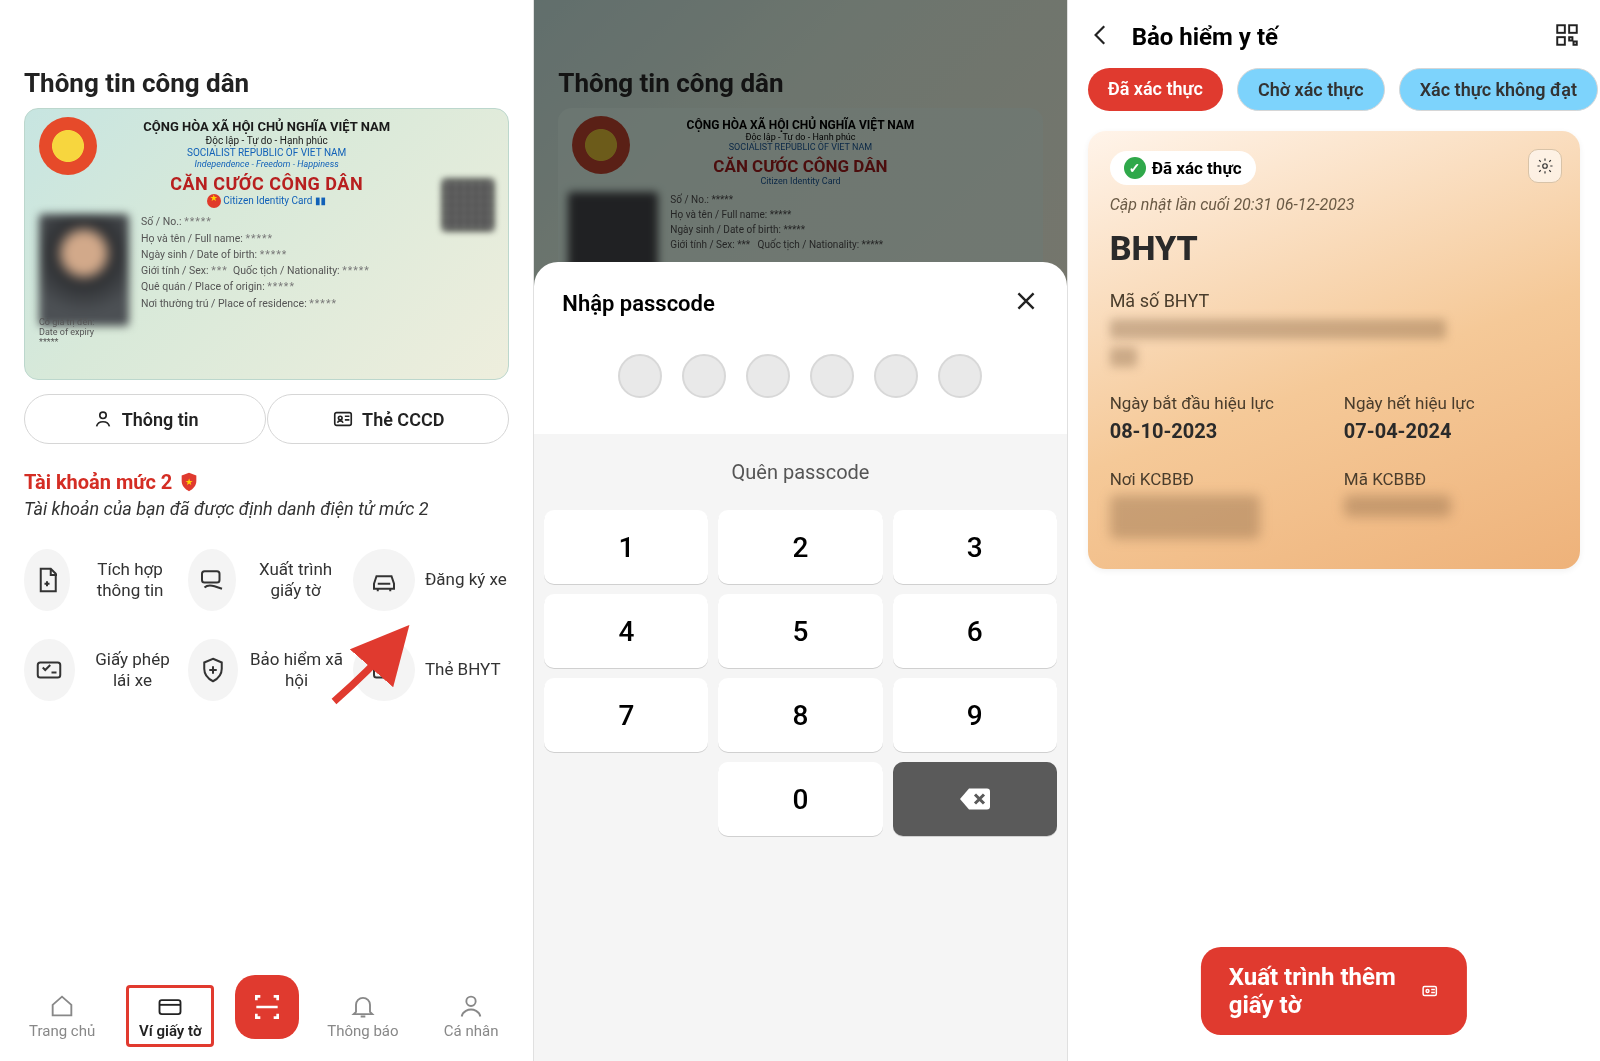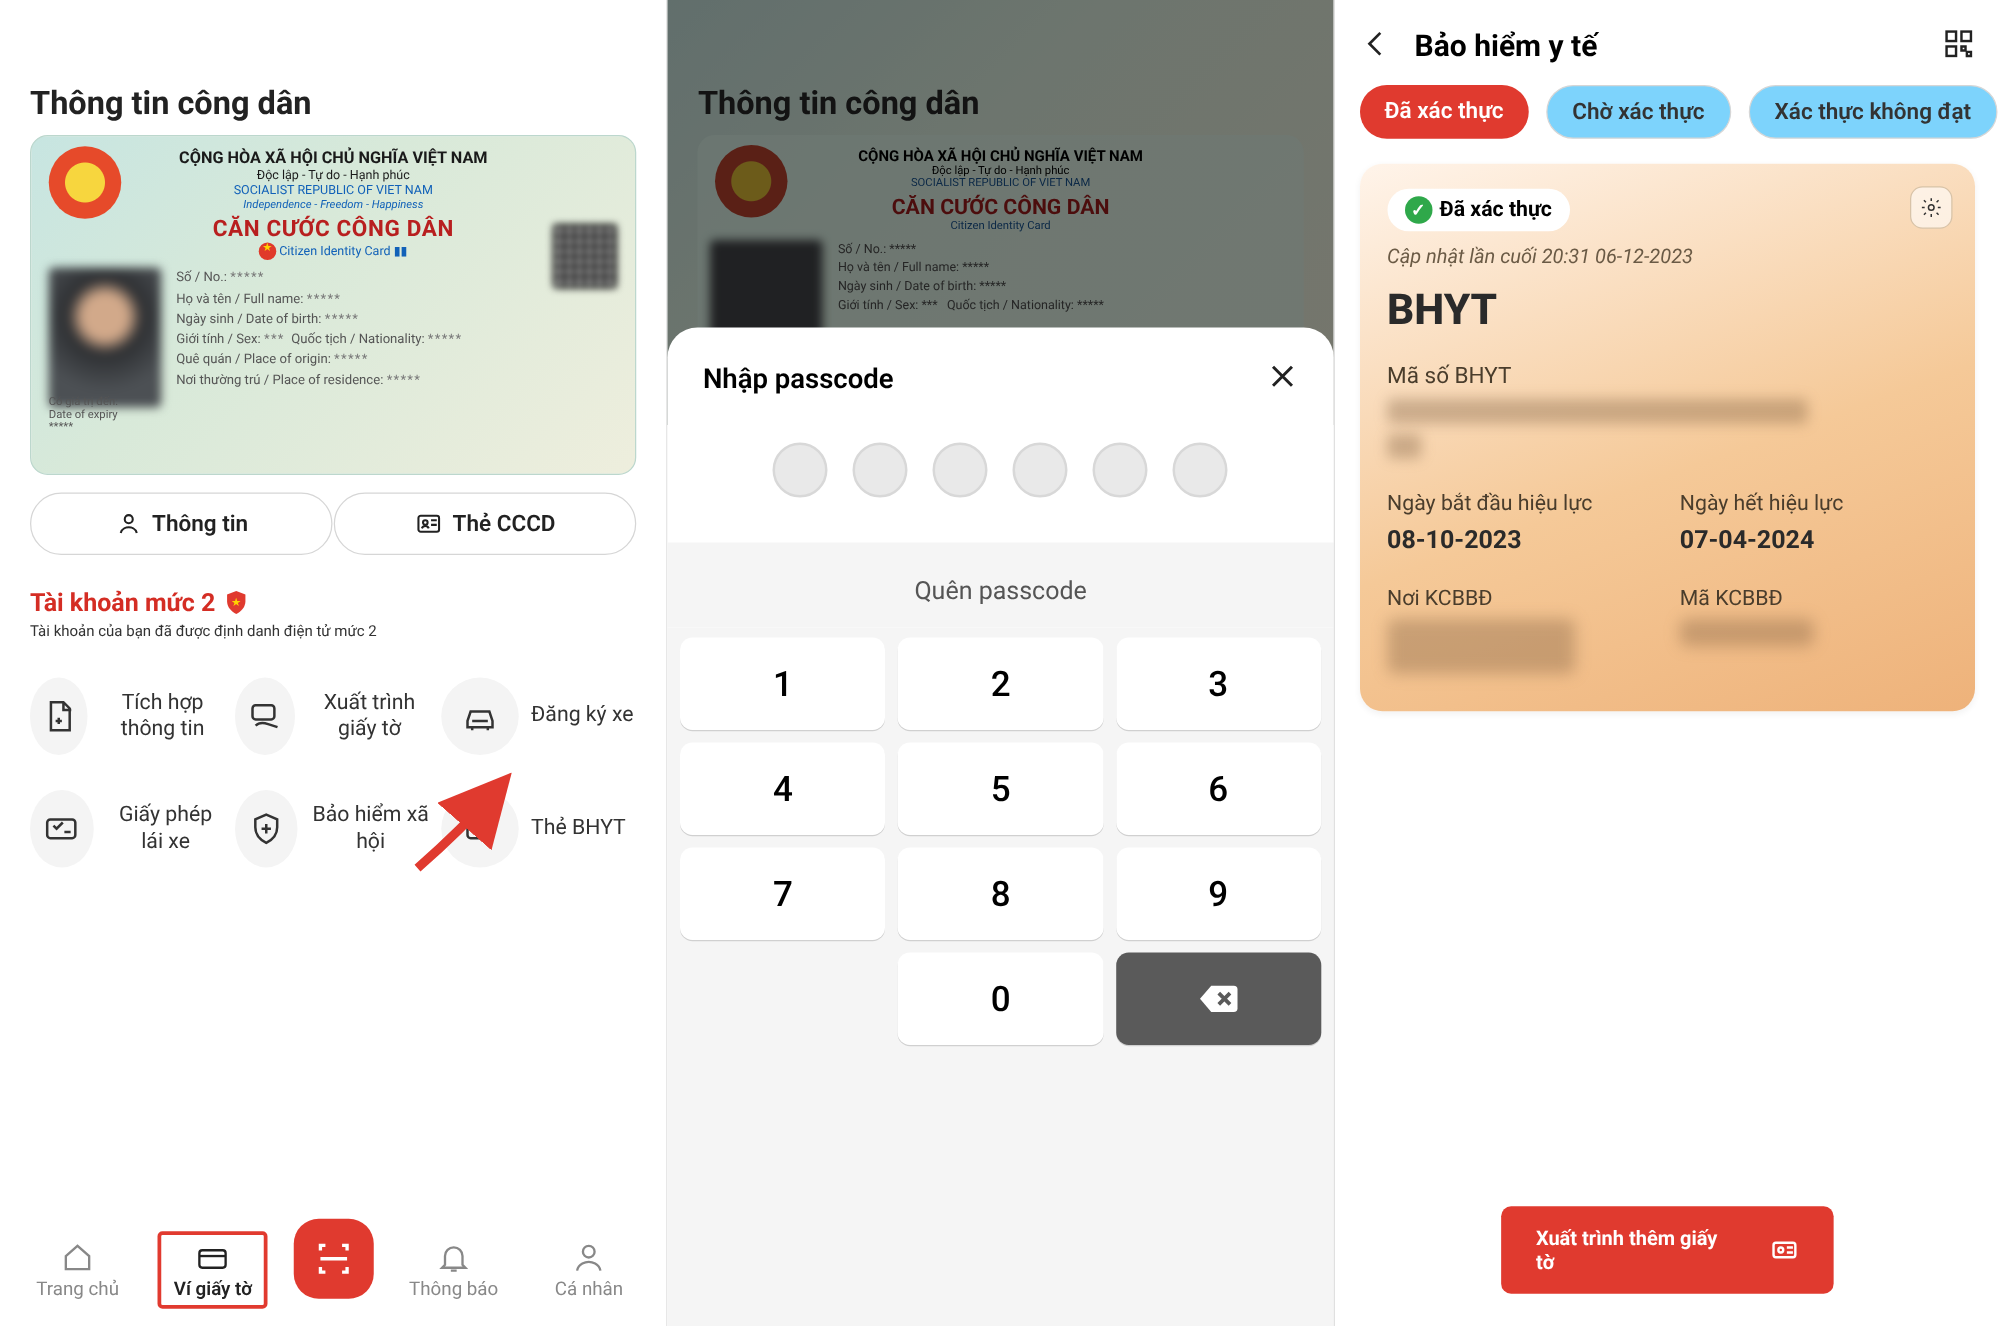--- a/index.html
+++ b/index.html
@@ -28,21 +28,21 @@
   .flagdot { display:inline-block; width:14px; height:14px; background:#e03a2a; border-radius:50%; position:relative; vertical-align:middle; margin-right:2px;}
   .flagdot::after{content:"★"; color:#ffd400; position:absolute; font-size:9px; top:-1px; left:2.5px;}
 
   .card-buttons { display:flex; gap:1px; justify-content:center; margin: 0 24px 18px 24px; }
   .pill-btn { flex:1; display:flex; align-items:center; justify-content:center; gap:8px; height:50px; border:1px solid #d6d6d6; border-radius:28px; background:#fff; font-size:18px; font-weight:600; color:#222; }
   .pill-btn svg { width:22px; height:22px; }
 
   .acct-level { margin: 8px 24px 4px 24px; display:flex; align-items:center; gap:6px; }
   .acct-level .txt { color:#d42d24; font-weight:700; font-size:20px; }
   .shield-star { width:22px; height:22px; }
-  .acct-desc { margin: 0 24px 30px 24px; font-size:12px; color:#333; }
+  .acct-desc { margin: 0 24px 30px 24px; font-size:18px; color:#333;font-style:italic; }
 
   .grid6 { display:grid; grid-template-columns:repeat(3,1fr); gap:28px 8px; padding:0 24px; position:relative; }
   .gcell { display:flex; align-items:center; gap:10px; }
   .gicon { width:62px; height:62px; border-radius:50%; background:#f4f4f4; display:flex; align-items:center; justify-content:center; }
   .gicon svg { width:30px; height:30px; stroke:#333; fill:none; stroke-width:1.6; }
   .glabel { text-align:center; font-size:17px; color:#333; line-height:1.25; }
 
   .arrow { position:absolute; top:50%; left:61%; pointer-events:none; }
   .arrow svg { width:90px; height:90px; }
 
@@ -91,21 +91,21 @@
   .big { margin-top:14px; font-size:34px; font-weight:800; color:#2a2a2a; }
   .sec-lbl { margin-top:22px; font-size:18px; color:#4a3d2c; }
   .blur-line { height:20px; background:rgba(120,90,60,0.35); border-radius:4px; filter:blur(5px); margin-top:8px; }
   .blur-line.short{width:40%;}
   .row2 { display:flex; gap:20px; margin-top:26px; }
   .col { flex:1; }
   .col .lb { font-size:17px; color:#4a3d2c; margin-bottom:6px;}
   .col .vl { font-size:20px; font-weight:700; color:#2a2a2a;}
   .blur-block { margin-top:6px; height:44px; width:70%; background:rgba(120,90,60,0.35); filter:blur(6px); border-radius:6px;}
 
-  .cta { position:absolute; bottom:26px; left:50%; transform:translateX(-50%); background:#e03a2f; color:#fff; font-size:16px; font-weight:700; padding:16px 28px; border-radius:8px; display:flex; align-items:center; gap:28px; }
+  .cta { position:absolute; bottom:26px; left:50%; transform:translateX(-50%); background:#e03a2f; color:#fff; font-size:24px; font-weight:700; padding:16px 28px; border-radius:20px; display:flex; align-items:center; gap:12px; }
   .cta svg{width:24px;height:24px;stroke:#fff;fill:none;stroke-width:2;}
 </style>
 </head>
 <body>
 
 <div class="panel">
   <div class="p1-header">Thông tin công dân</div>
 
   <div class="id-card">
     <div class="emblem"></div>

